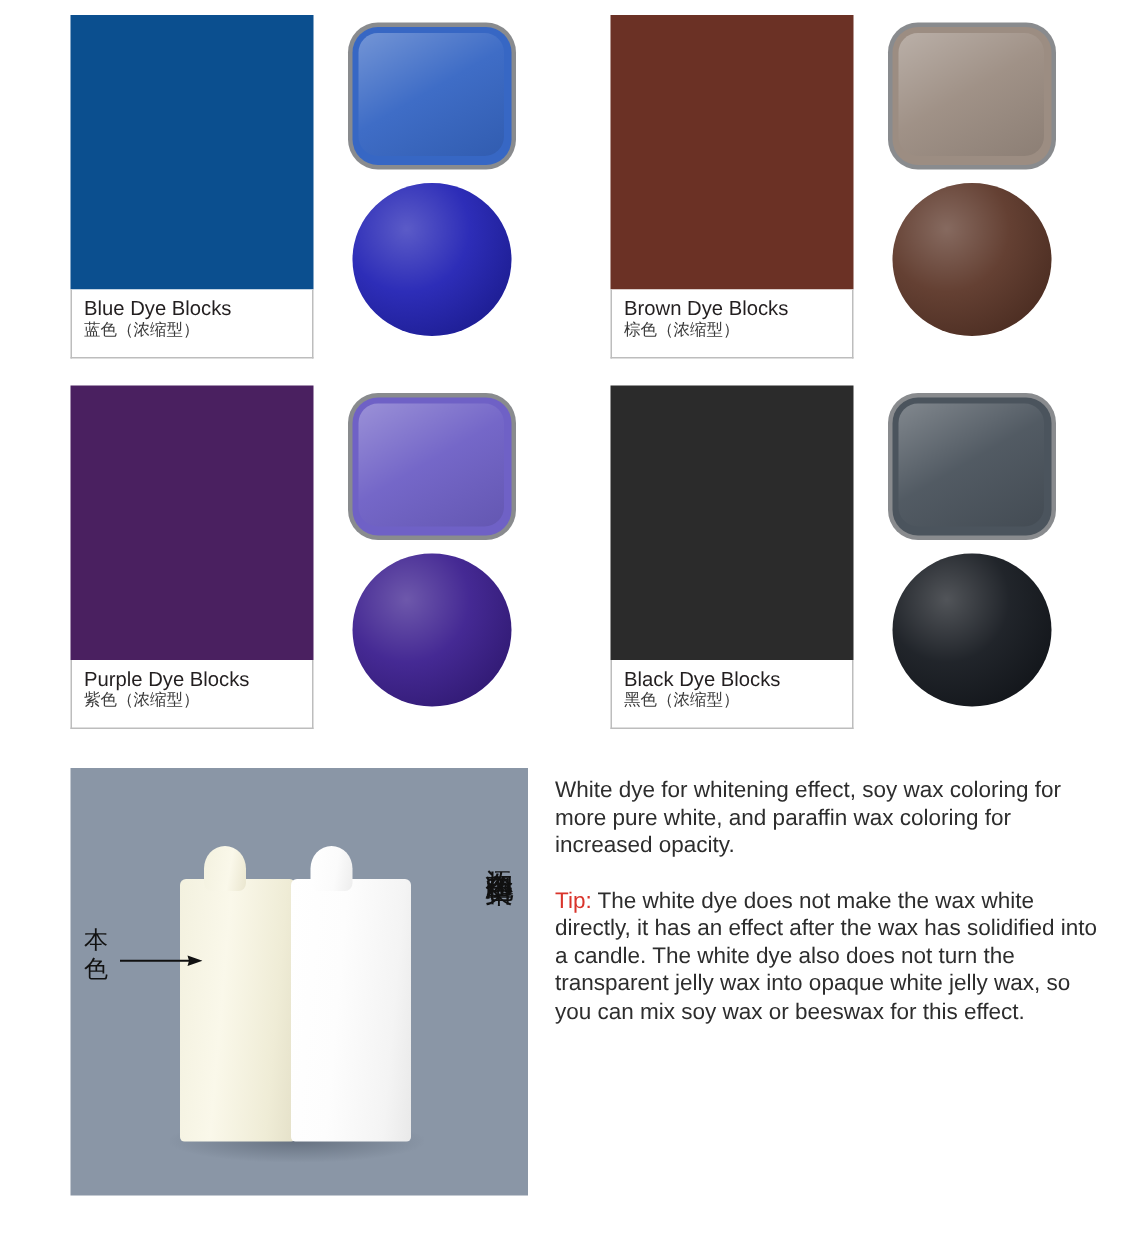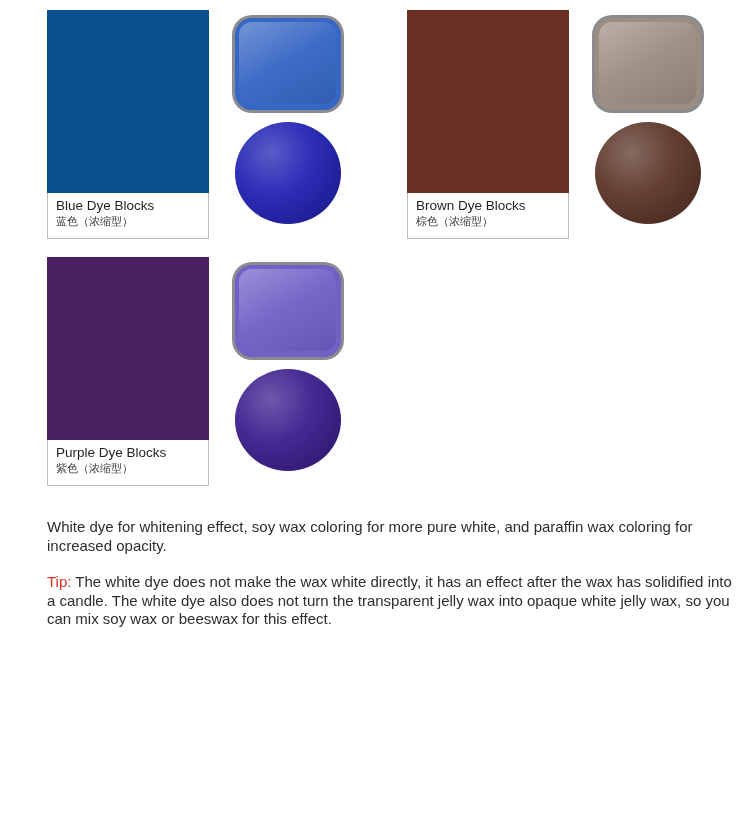--- a/index.html
+++ b/index.html
@@ -57,21 +57,21 @@
     color: #231f20;
     line-height: 16px;
     white-space: nowrap;
   }
 
   .label-cn {
     font-size: 11px;
     color: #3a3a3a;
     line-height: 15px;
     white-space: nowrap;
-    font-family: Liberation Serif, serif;
+    font-family: Liberation Mono, monospace;
   }
 
   
   .card-right {
     width: 178px;
     position: relative;
     padding-left: 14px;
     padding-top: 8px;
   }
 
@@ -264,25 +264,55 @@
           <div class="label-en">Purple Dye Blocks</div>
           <div class="label-cn">紫色（浓缩型）</div>
         </div>
       </div>
       <div class="card-right">
         <div class="block-square" style="background-color: rgb(111, 97, 198);"></div>
         <div class="block-disc" style="background-color: rgb(59, 30, 142);"></div>
       </div>
     </div>
 
+    <div class="dye-card">
+      <div class="card-left">
+        <div class="swatch" style="background-color: rgb(43, 43, 43);"></div>
+        <div class="label-box">
+          <div class="label-en">Black Dye Blocks</div>
+          <div class="label-cn">黑色（浓缩型）</div>
+        </div>
+      </div>
+      <div class="card-right">
+        <div class="block-square" style="background-color: rgb(75, 84, 93);"></div>
+        <div class="block-disc" style="background-color: rgb(21, 25, 31);"></div>
+      </div>
+    </div>
 
   </div>
 
   <div class="bottom">
 
+    <div class="photo-panel" style="background-color: rgb(138, 150, 166);">
+
+      <div class="candle-shadow"></div>
+      <div class="candle candle-a"></div>
+      <div class="candle-nose candle-a-nose"></div>
+      <div class="candle candle-b"></div>
+      <div class="candle-nose candle-b-nose"></div>
+
+      <div class="anno-left">本色</div>
+
+      <svg class="arrow" viewBox="0 0 55 9" xmlns="http://www.w3.org/2000/svg">
+        <line x1="0" y1="4.5" x2="47" y2="4.5" stroke="#111111" stroke-width="1.3"></line>
+        <polygon points="55,4.5 45,1 46,4.5 45,8" fill="#111111"></polygon>
+      </svg>
+
+      <div class="anno-right">添加白色染料</div>
+    </div>
 
     <div class="text-col">
       <p class="para">White dye for whitening effect, soy wax coloring for more pure white, and paraffin wax coloring for increased opacity.</p>
       <p class="para"><span class="tip-label">Tip:</span><span> The white dye does not make the wax white directly, it has an effect after the wax has solidified into a candle. The white dye also does not turn the transparent jelly wax into opaque white jelly wax, so you can mix soy wax or beeswax for this effect.</span></p>
     </div>
 
   </div>
 
 </div>
 

